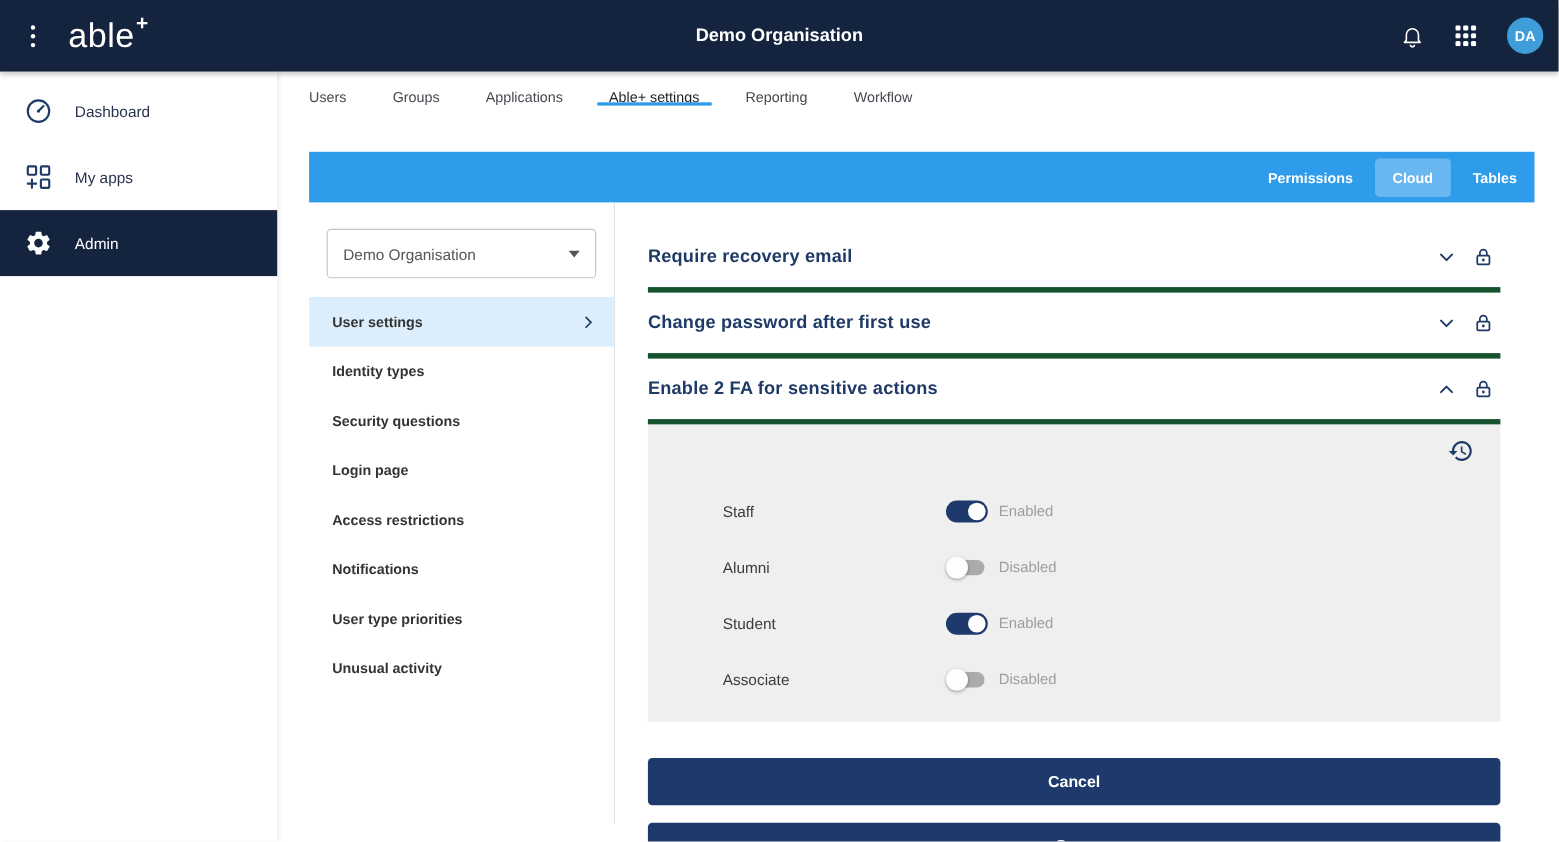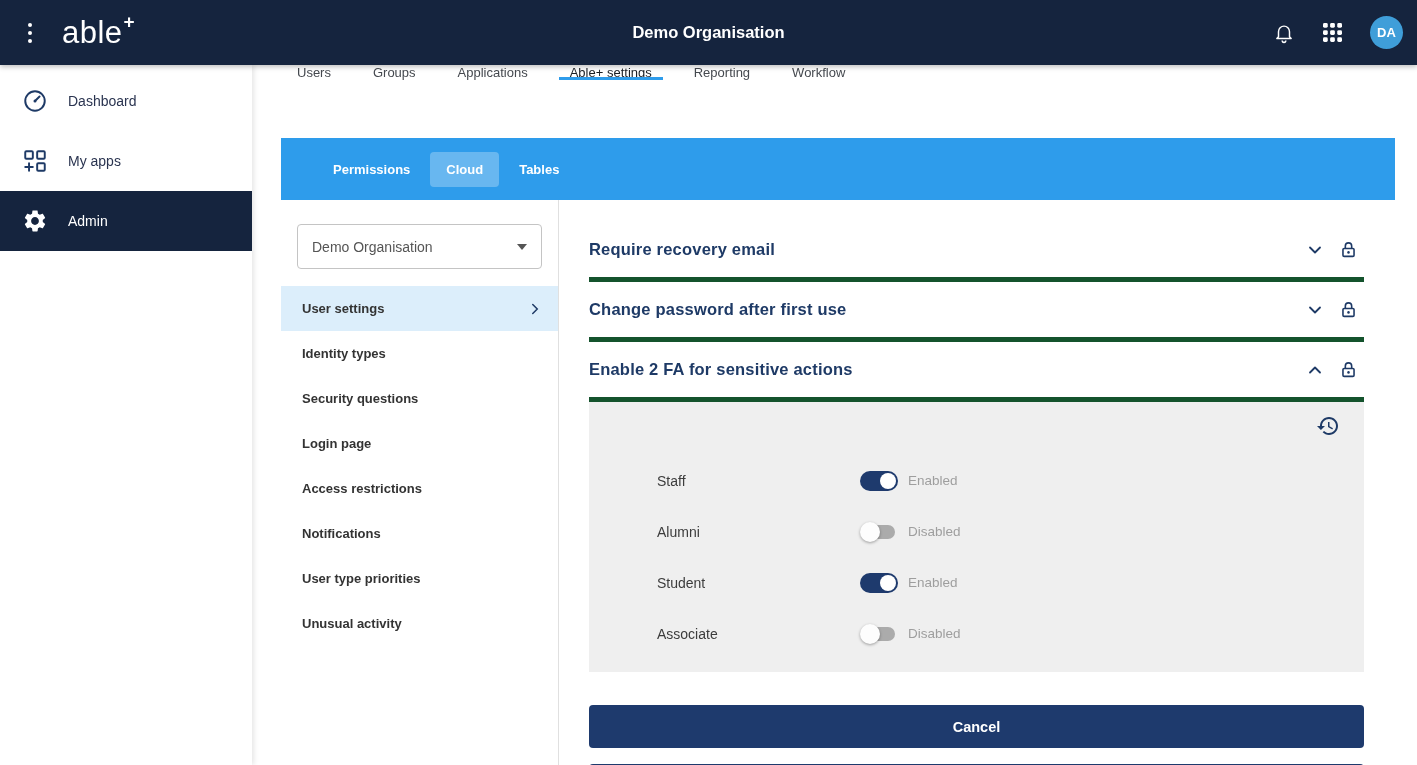--- a/index.html
+++ b/index.html
@@ -24,28 +24,28 @@
   .sidebar { position:absolute; top:65px; left:0; width:252px; bottom:0; background:#fff;
              box-shadow:2px 0 5px rgba(0,0,0,.10); padding-top:6px; z-index:10; }
   .side-item { display:flex; align-items:center; gap:20px; height:60px; padding-left:22px;
                font-size:14px; color:#2a3450; cursor:pointer; }
   .side-item svg { color:#1e3a66; }
   .side-item.active { background:#15243e; color:#fff; }
   .side-item.active svg { color:#fff; }
 
   
   .main { position:absolute; left:252px; top:65px; right:0; bottom:0; background:#fff; }
-  .tabs { display:flex; height:46px; padding-left:24px; align-items:flex-start; }
+  .tabs { display:flex; height:46px; padding-left:8px; align-items:center; }
   .tab { display:flex; align-items:center; padding:0 21px; font-size:13px; color:#45494f;
          cursor:pointer; position:relative; }
   .tab.active { color:#1b1f24; font-weight:400; }
   .tab.active::after { content:''; position:absolute; left:10px; right:10px; bottom:0; height:3px; background:#2e9ceb; }
 
-  .bluebar { margin:27px 22px 0 29px; height:62px; background:#2e9ceb; display:flex; align-items:center;
-             padding-left:36px; gap:4px; }
+  .bluebar { margin:27px 22px 0 29px; height:46px; background:#2e9ceb; display:flex; align-items:center;
+             padding-left:36px; gap:4px;justify-content:flex-end; }
   .subtab { color:#fff; font-size:13px; font-weight:700; padding:10px 16px; border-radius:4px; cursor:pointer; }
   .subtab.active { background:rgba(255,255,255,.28); }
 
   .body { display:flex; height:565px; padding-left:29px; }
   .left-col { width:278px; border-right:1px solid #e0e0e0; }
   .org-select { margin:24px 16px 0 16px; height:45px; border:1px solid #c4c4c4; border-radius:4px;
                 display:flex; align-items:center; justify-content:space-between; padding:0 14px;
                 font-size:14px; color:#555; cursor:pointer; background:#fff; }
   .caret-down { width:0; height:0; border-left:5px solid transparent; border-right:5px solid transparent;
                 border-top:6px solid #555; }

